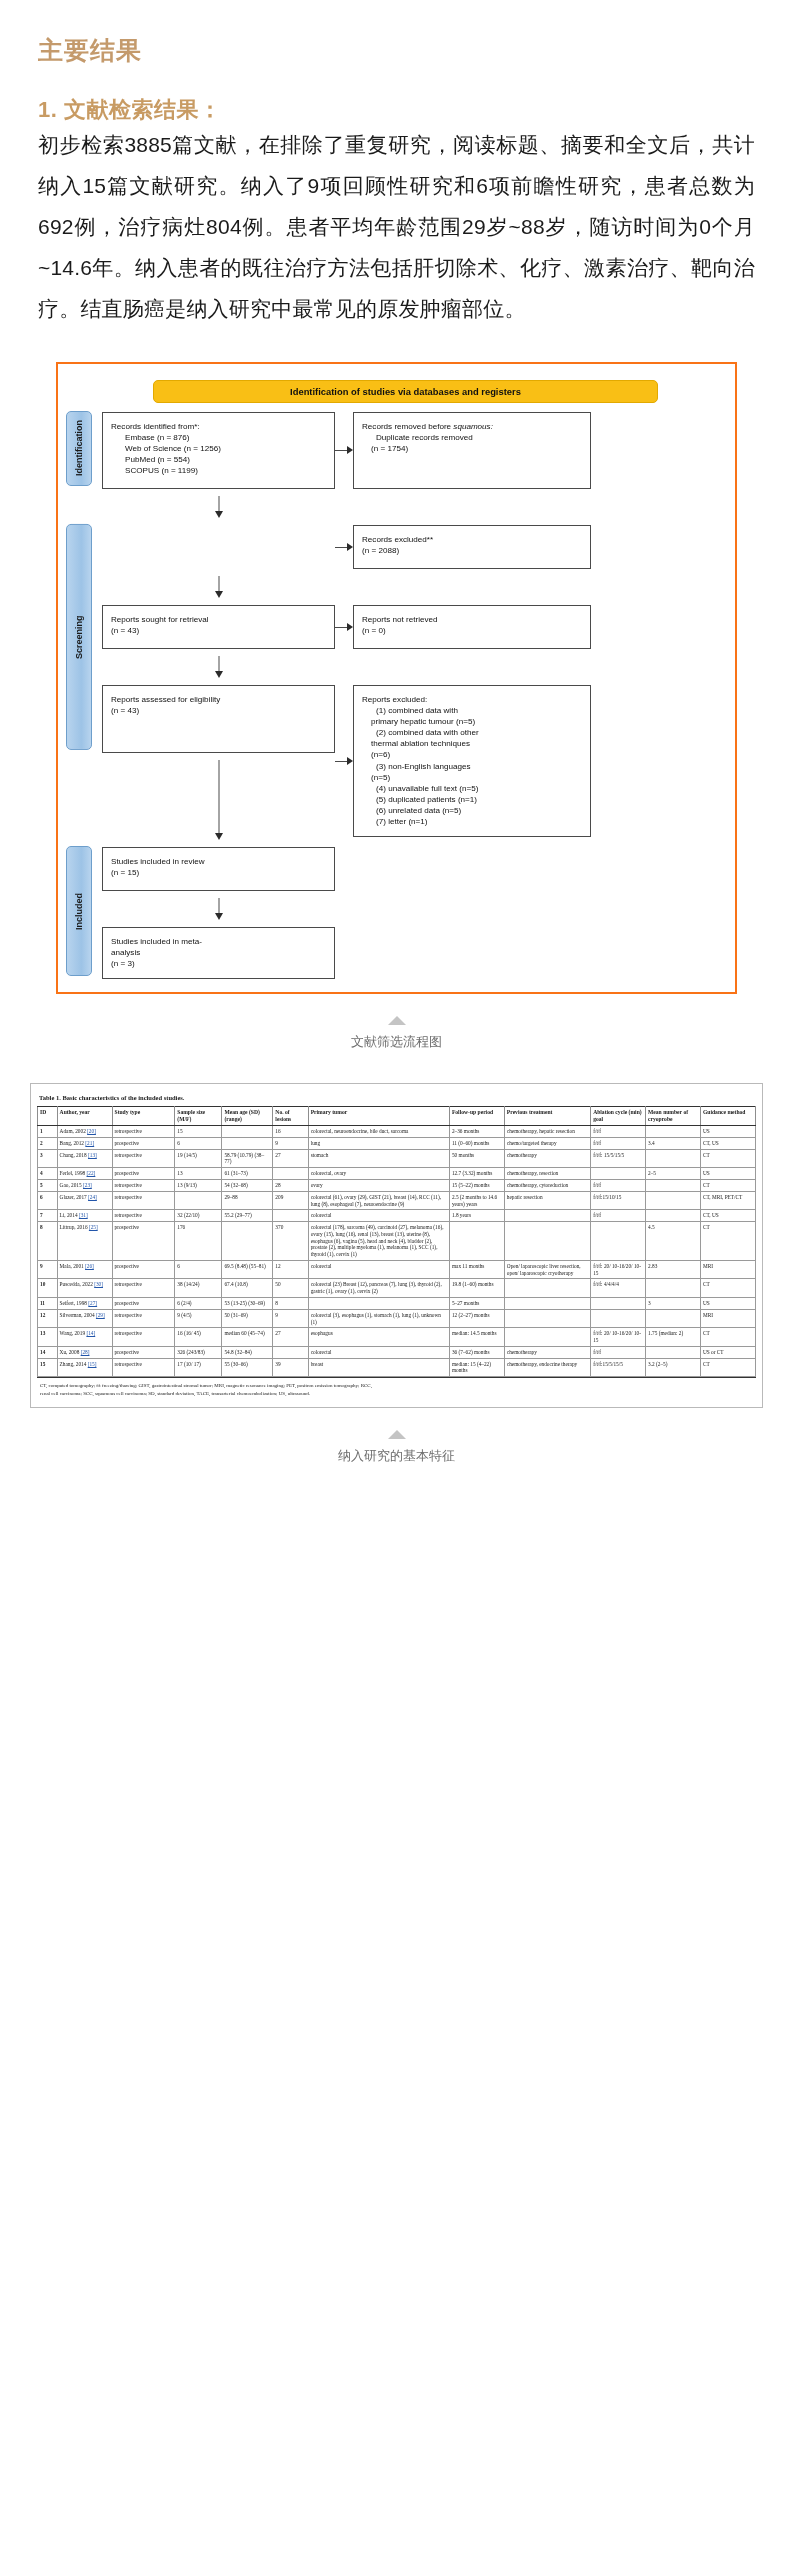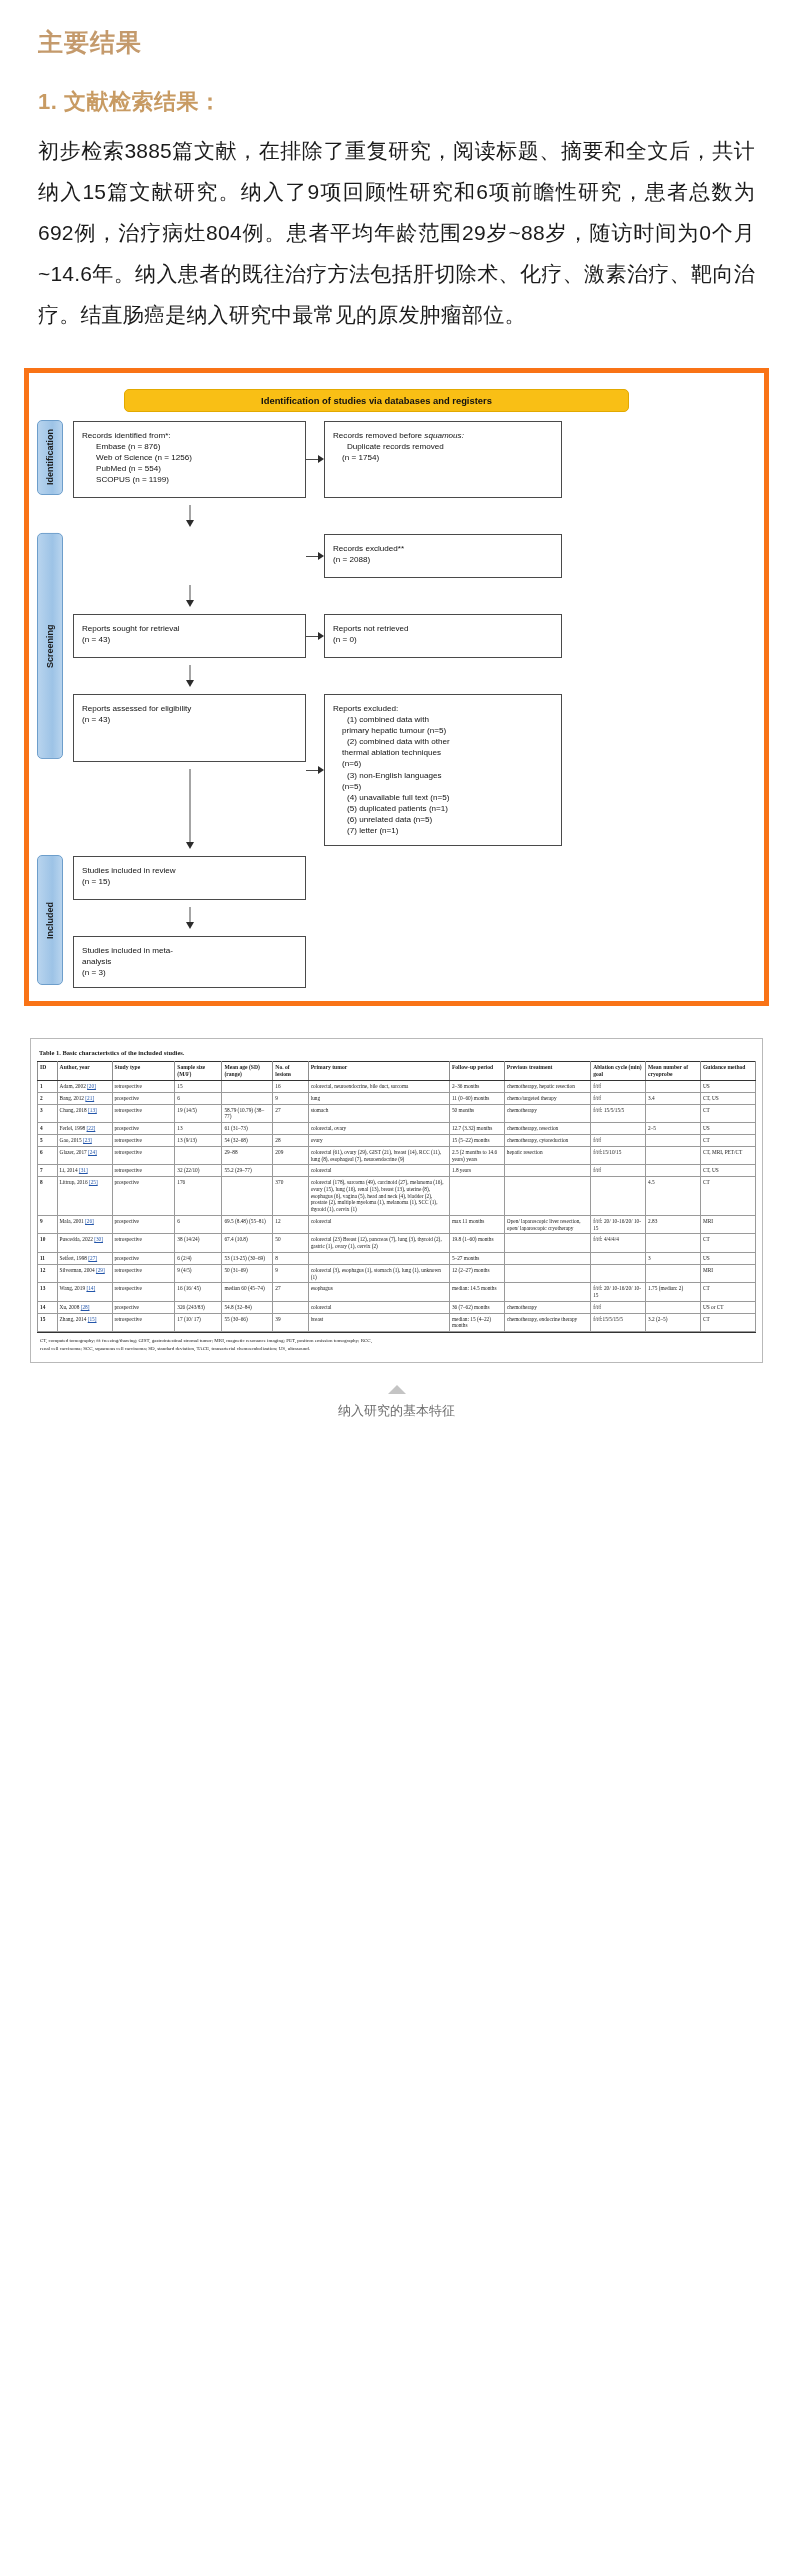--- a/index.html
+++ b/index.html
@@ -11,44 +11,44 @@
     color: #222;
   }
   .page { width:793px; position:relative; padding: 0 0 40px 0; }
 
   
   .article { padding: 26px 38px 0 38px; }
   h1.section-title {
     font-size: 25px;
     font-weight: bold;
     color: #c49a6c;
-    margin: 0 0 28px 0;
+    margin: 8px 0 28px 0;
     letter-spacing: 1px;
   }
   h2.sub-title {
     font-size: 22px;
     font-weight: bold;
     color: #c89b63;
-    margin: 0 0 14px 0;
+    margin: 0 0 0 0;
     letter-spacing: 0.5px;
   }
   p.body-text {
     font-size: 21px;
     line-height: 1.95;
     color: #1b1b1b;
     margin: 0;
     text-align: justify;
     letter-spacing: 0.2px;
   }
 
   
   .figure { margin: 32px 0 0 0; }
   .figure-frame {
-    margin: 0 24px;
-    border: 5px solid #f97316;
+    margin: 0 56px;
+    border: 2px solid #f97316;
     background: #fff;
     padding: 10px 8px;
   }
   .fig-caption {
     text-align:center;
     font-size: 13px;
     color: #6e6e6e;
     margin-top: 22px;
   }
   .fig-caret {
@@ -279,20 +279,24 @@
           <div style="grid-column:3;grid-row:10;height:22px;" class="v-arrow"></div>
 
           <div class="pbox" style="grid-column:3;grid-row:11;min-height:52px;">
             <span>Studies included in meta-</span>
             <span style="display:block">analysis</span>
             <span style="display:block">(n = 3)</span>
           </div>
 
         </div>
       </div>
+    </div>
+    <div class="fig-caption">
+      <span class="fig-caret"></span>
+      <span>文献筛选流程图</span>
     </div>
   </div>
 
   <div class="figure">
     <div class="tbl-frame">
       <table class="studies">
         <caption>Table 1.  Basic characteristics of the included studies.</caption>
         <thead>
           <tr>
             <th style="width:2.5%">ID</th>

